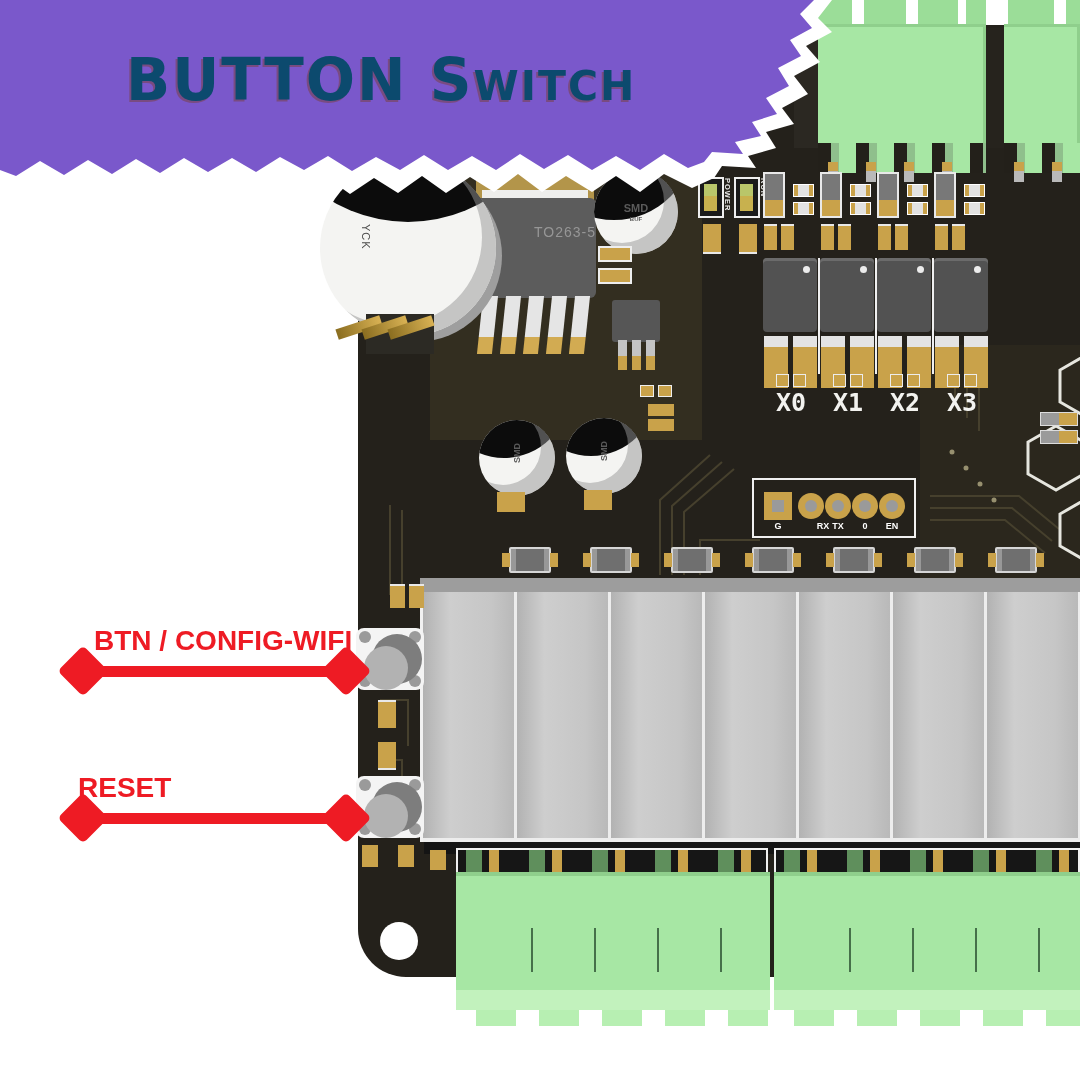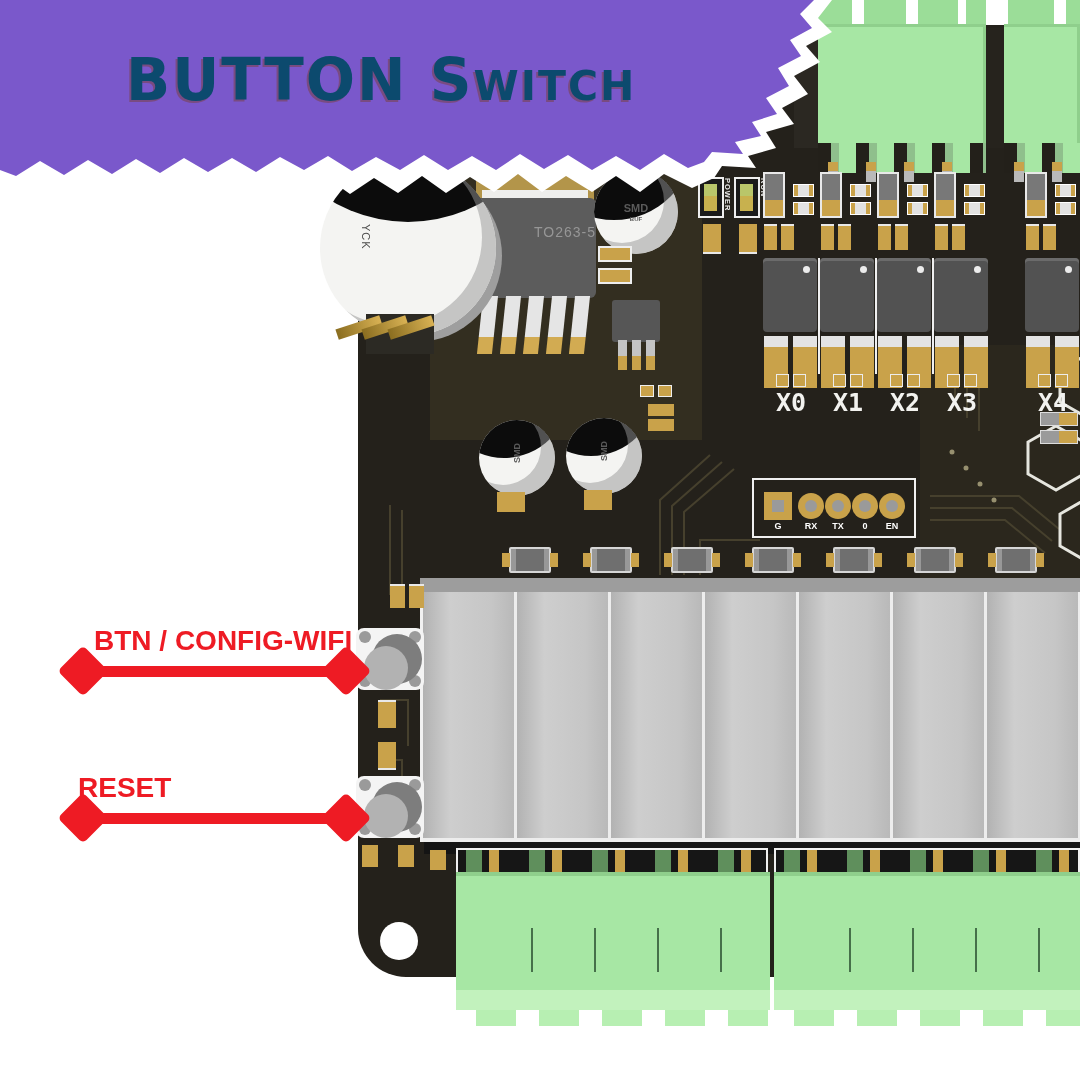--- a/index.html
+++ b/index.html
@@ -247,33 +247,20 @@
       <div class="res rb"></div>
     <div class="pad pa"></div>
       <div class="pad pb"></div>
     <div class="opto"></div>
     <div class="bigpad bpa"></div>
       <div class="bigpad bpb"></div>
     <div class="tr ta"></div>
       <div class="tr tb"></div>
     <div class="xl">X3</div>
   </div>
-  <div class="a ch" style="left:1025px;top:172px">
-    <div class="di"></div>
-      <div class="res ra"></div>
-      <div class="res rb"></div>
-    <div class="pad pa"></div>
-      <div class="pad pb"></div>
-    <div class="opto"></div>
-    <div class="bigpad bpa"></div>
-      <div class="bigpad bpb"></div>
-    <div class="tr ta"></div>
-      <div class="tr tb"></div>
-    <div class="xl">X4</div>
-  </div>
   <div class="a chsep" style="left:818px;top:258px;height:116px"></div>
   <div class="a chsep" style="left:875px;top:258px;height:116px"></div>
   <div class="a chsep" style="left:932px;top:258px;height:116px"></div>
 
   <div class="a" style="left:1040px;top:412px;width:38px;height:14px;border:1px solid #ddd;background:linear-gradient(90deg,#9a9a9a 0 50%,#c9a24a 50%)"></div>
   <div class="a" style="left:1040px;top:430px;width:38px;height:14px;border:1px solid #ddd;background:linear-gradient(90deg,#9a9a9a 0 50%,#c9a24a 50%)"></div>
   <div class="a gold" style="left:648px;top:404px;width:26px;height:12px"></div>
   <div class="a gold" style="left:648px;top:419px;width:26px;height:12px"></div>
 
 
@@ -287,21 +274,21 @@
     <div class="rp" style="left:71px">
         <i></i>
       </div>
     <div class="rp" style="left:98px">
         <i></i>
       </div>
     <div class="rp" style="left:125px">
         <i></i>
       </div>
     <div class="slbl" style="left:10px;width:28px">G</div>
-    <div class="slbl" style="left:44px;width:26px">RX</div>
+    <div class="slbl" style="left:56px;width:26px">RX</div>
     <div class="slbl" style="left:71px;width:26px">TX</div>
     <div class="slbl" style="left:98px;width:26px">0</div>
     <div class="slbl" style="left:125px;width:26px">EN</div>
   </div>
 
   <div class="a cmp" style="left:509px;top:547px"></div>
   <div class="a cmp" style="left:590px;top:547px"></div>
   <div class="a cmp" style="left:671px;top:547px"></div>
   <div class="a cmp" style="left:752px;top:547px"></div>
   <div class="a cmp" style="left:833px;top:547px"></div>

